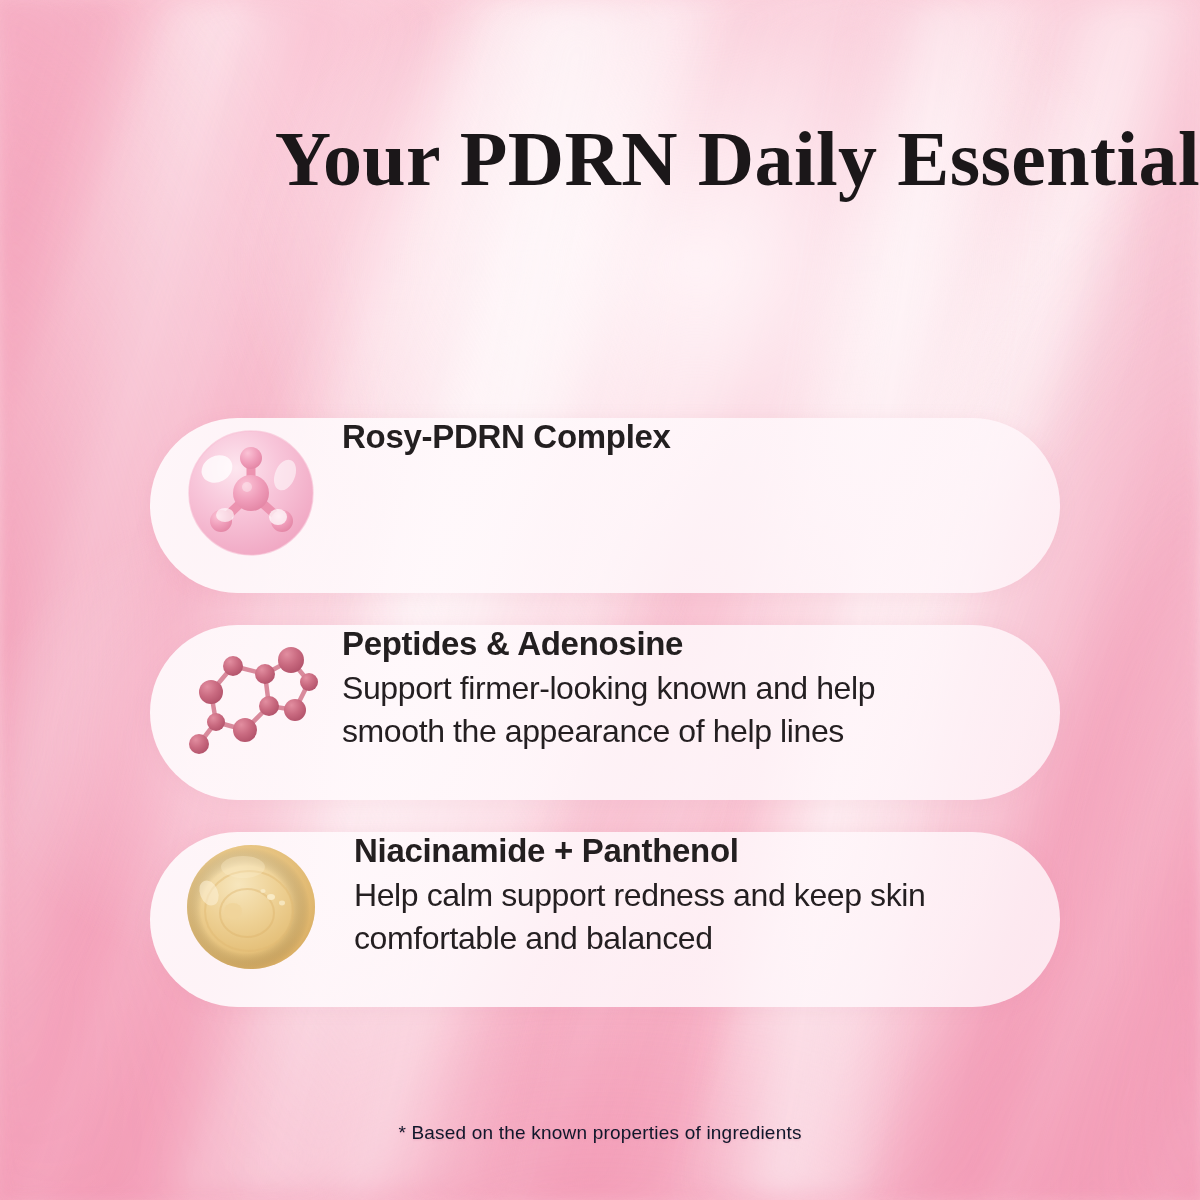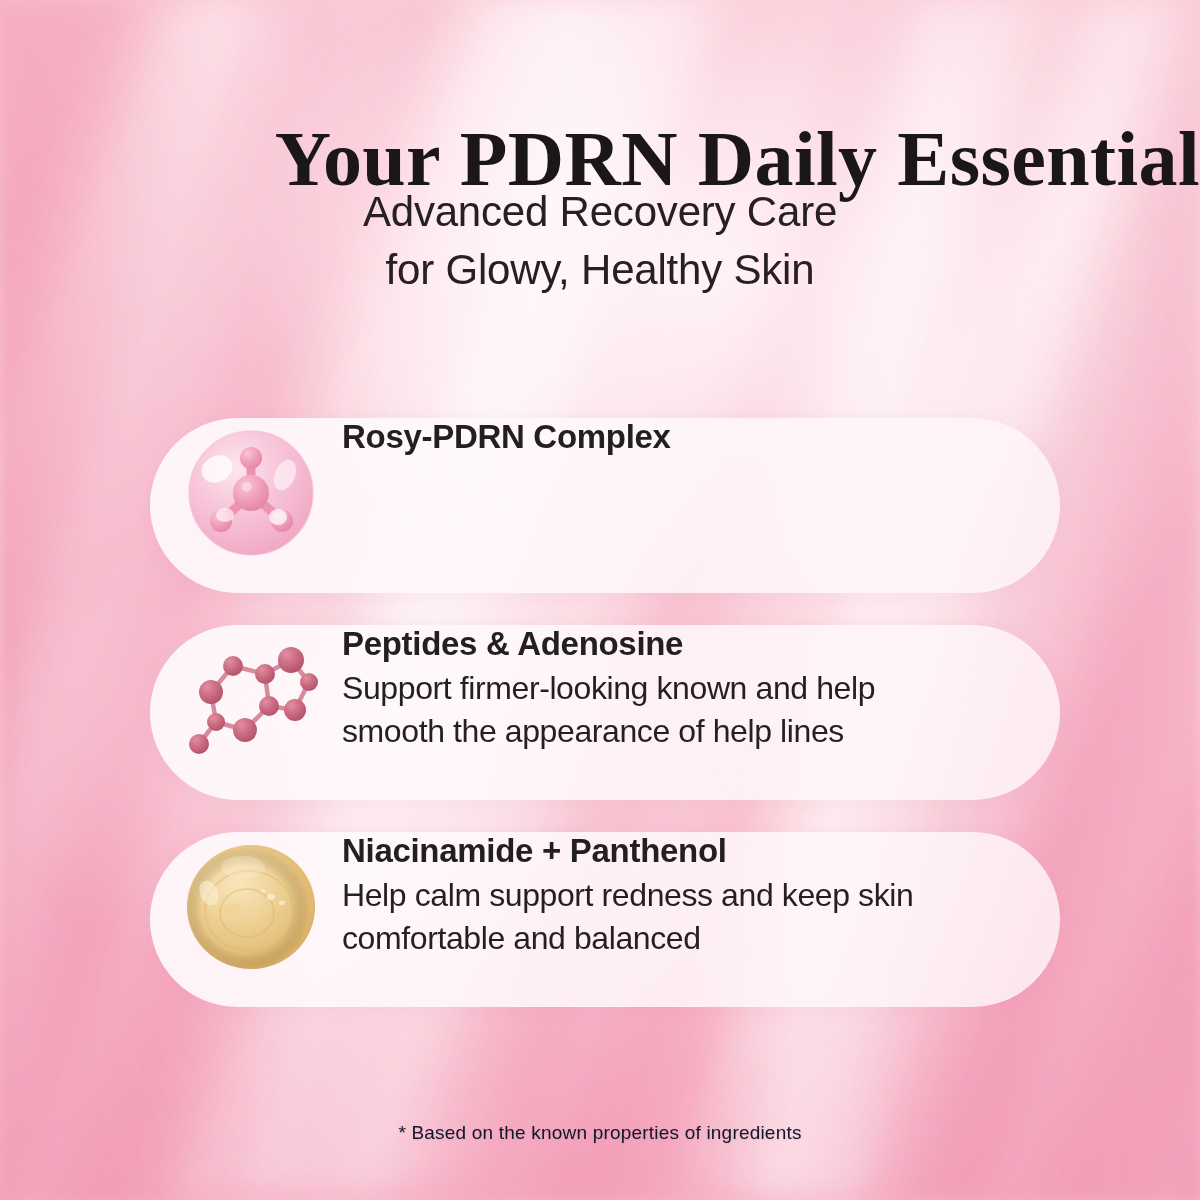--- a/index.html
+++ b/index.html
@@ -148,21 +148,21 @@
     margin-bottom: 32px;
     border-radius: 88px;
     background: linear-gradient(100deg,
         rgba(255,250,252,0.93) 0%,
         rgba(255,248,251,0.88) 45%,
         rgba(255,246,250,0.82) 100%);
     box-shadow: 0 2px 18px rgba(214,128,160,0.10);
     display: flex;
     align-items: flex-start;
   }
-  .card:last-child { margin-bottom: 0; }
+  .card:last-child { margin-bottom: 0; gap: 12px; }
 
   .card-icon {
     flex: 0 0 auto;
     width: 150px;
     height: 150px;
     margin-left: 26px;
     display: flex;
     align-items: center;
     justify-content: center;
   }
@@ -210,24 +210,20 @@
   <div class="bg-layer bg-folds-b"></div>
   <div class="bg-layer bg-dark-drape"></div>
   <div class="bg-layer bg-light-pool"></div>
   <div class="bg-layer bg-sheen-1"></div>
   <div class="bg-layer bg-sheen-2"></div>
 
   <div class="content">
 
     <h1 class="headline">Your PDRN Daily Essential</h1>
 
-    <div class="subhead">
-      <span class="line">Advanced Recovery Care</span>
-      <span class="line">for Glowy, Healthy Skin</span>
-    </div>
 
     <div class="cards">
 
       <div class="card">
         <div class="card-icon">
           <svg width="132" height="132" viewBox="0 0 132 132">
             <defs>
               <radialGradient id="sphereGrad" cx="38%" cy="30%" r="76%">
                 <stop offset="0%" stop-color="#fde6ef"></stop>
                 <stop offset="45%" stop-color="#f8c6da"></stop>

